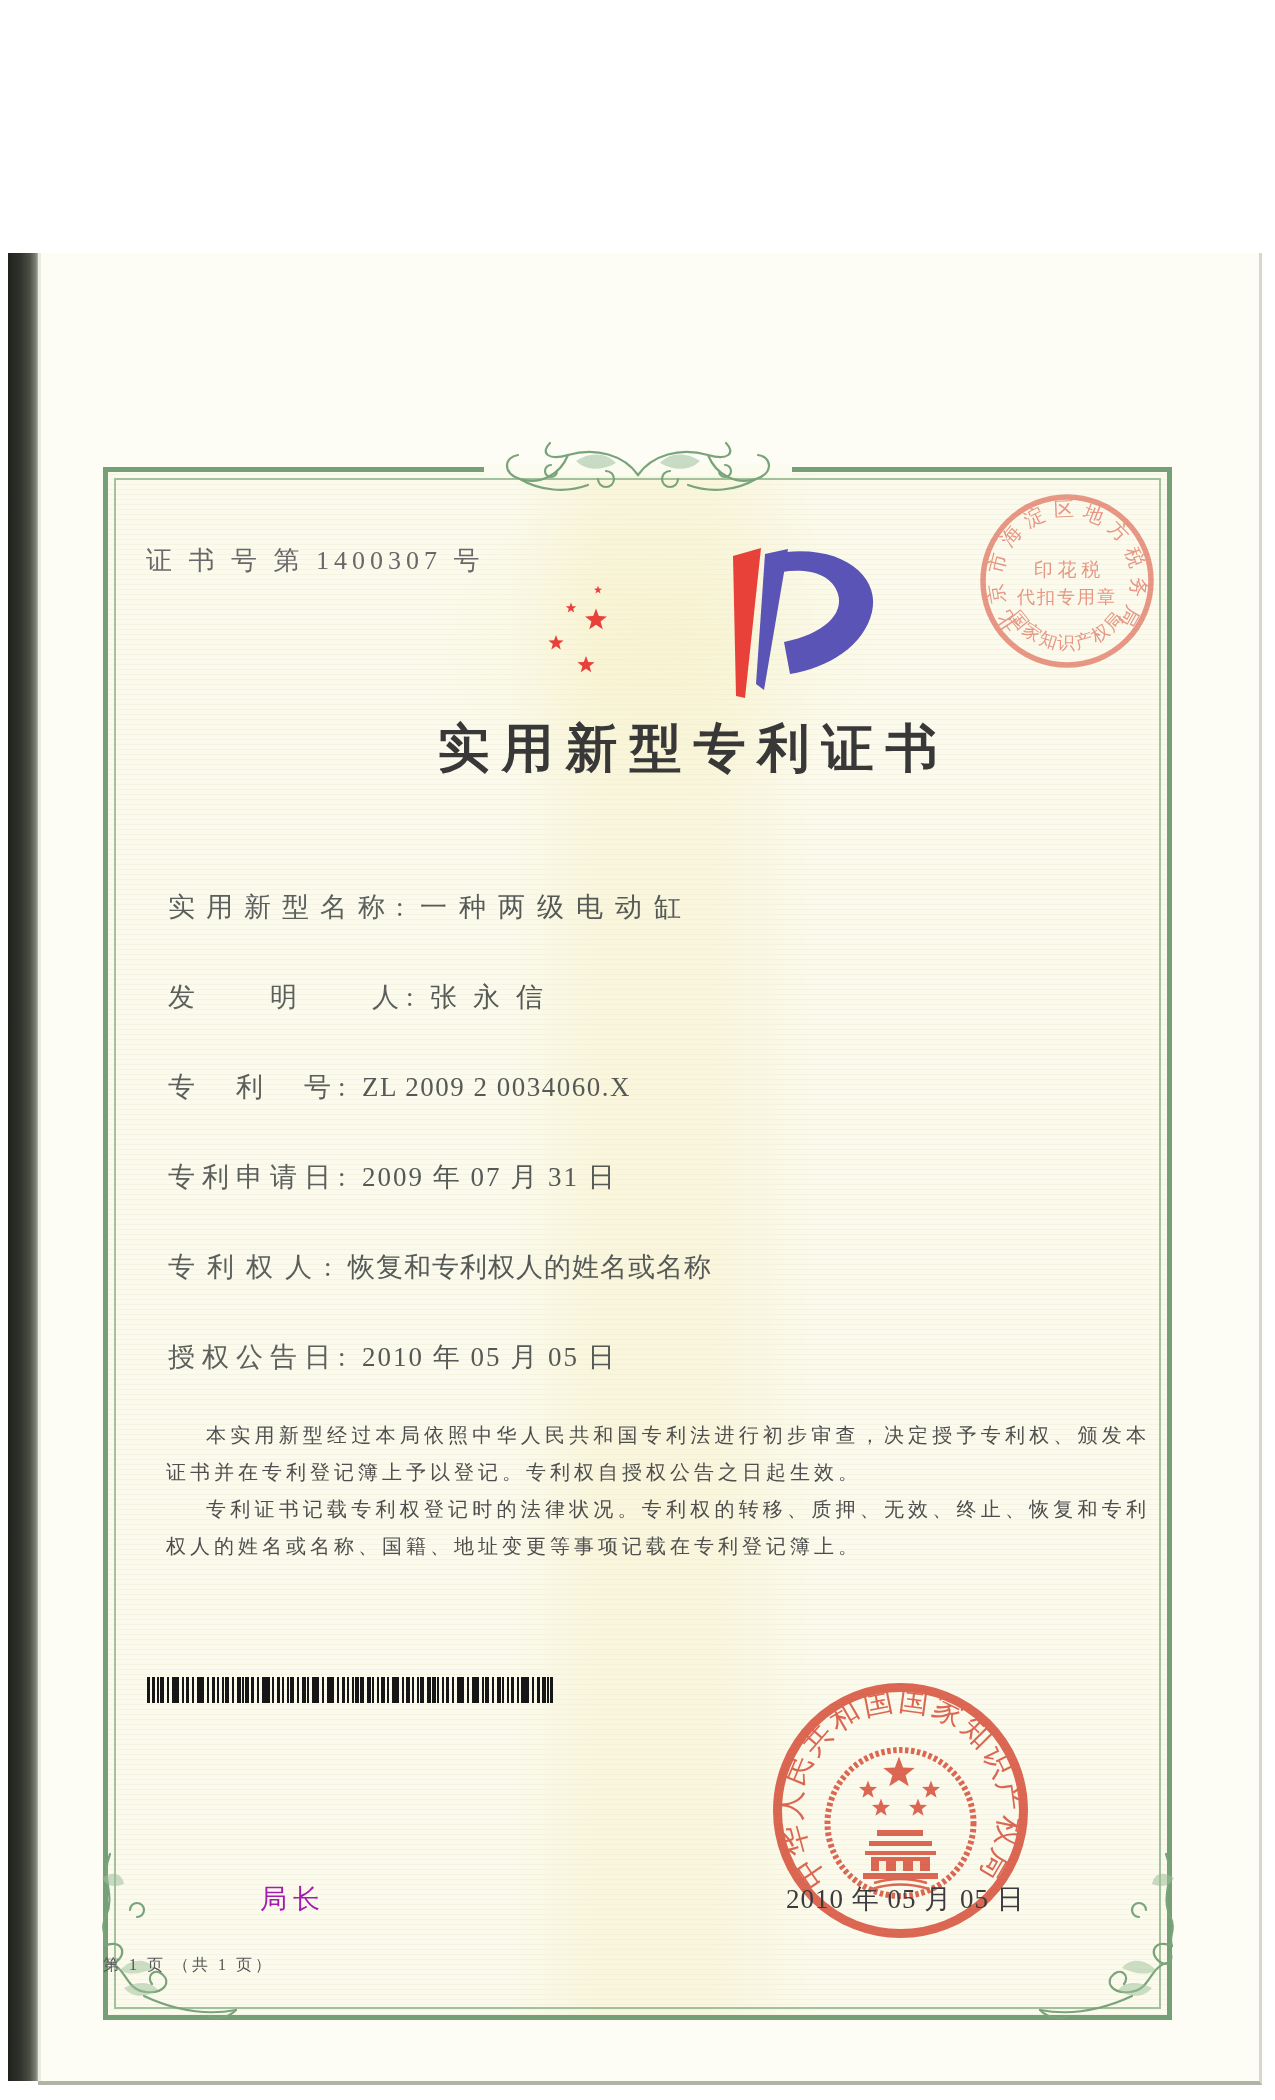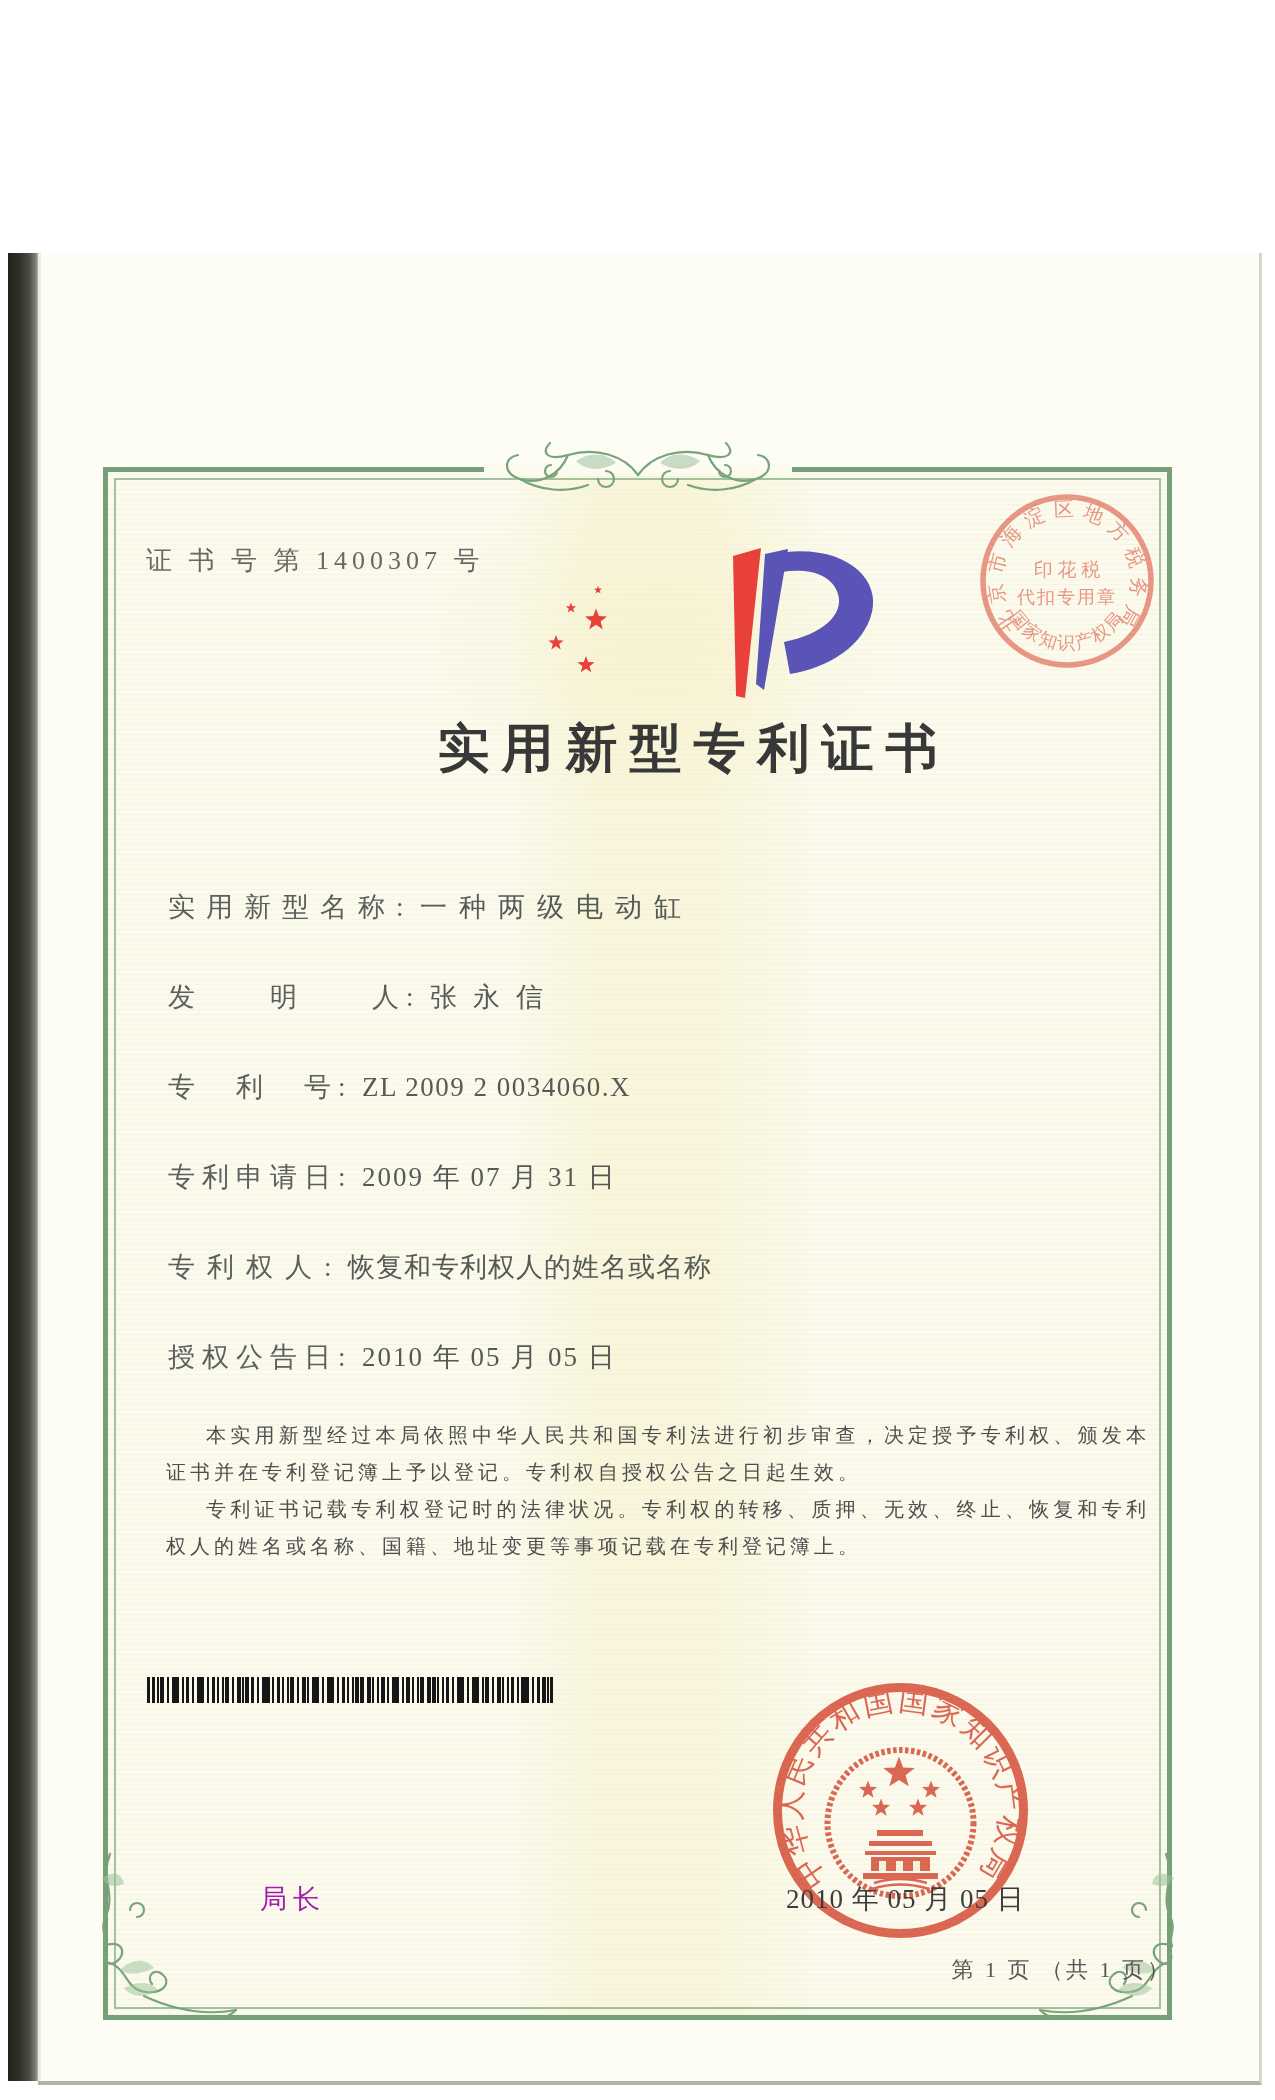--- a/index.html
+++ b/index.html
@@ -69,21 +69,21 @@
     background-image:
       repeating-linear-gradient(90deg,#161616 0 2px,transparent 2px 5px),
       repeating-linear-gradient(90deg,#161616 0 3px,transparent 3px 13px),
       repeating-linear-gradient(90deg,transparent 0 6px,#161616 6px 8px,transparent 8px 23px);
   }
   .director-label{left:260px;top:1881px;font-size:27px;letter-spacing:6px;color:#a21caf;}
   .signature{left:330px;top:1748px;width:315px;height:130px;}
   .seal-main{left:768px;top:1678px;width:265px;height:265px;opacity:0.9;mix-blend-mode:multiply;}
   .seal-date{left:786px;top:1881px;font-size:27px;letter-spacing:1px;color:#3c3c40;z-index:6;}
   .tax-seal{left:978px;top:492px;width:178px;height:178px;opacity:0.88;mix-blend-mode:multiply;}
-  .footer{left:103px;top:1955px;width:1069px;text-align:right;font-size:22px;letter-spacing:3px;color:#565656;}
+  .footer{left:103px;top:1955px;width:1069px;text-align:left;font-size:16px;letter-spacing:3px;color:#565656;}
   .orn-top{left:456px;top:431px;}
   .orn-bl{left:94px;top:1850px;}
   .orn-br{left:1032px;top:1850px;transform:scaleX(-1);}
 </style>
 </head>
 <body>
 
 
 
 <svg width="0" height="0" style="position:absolute">

